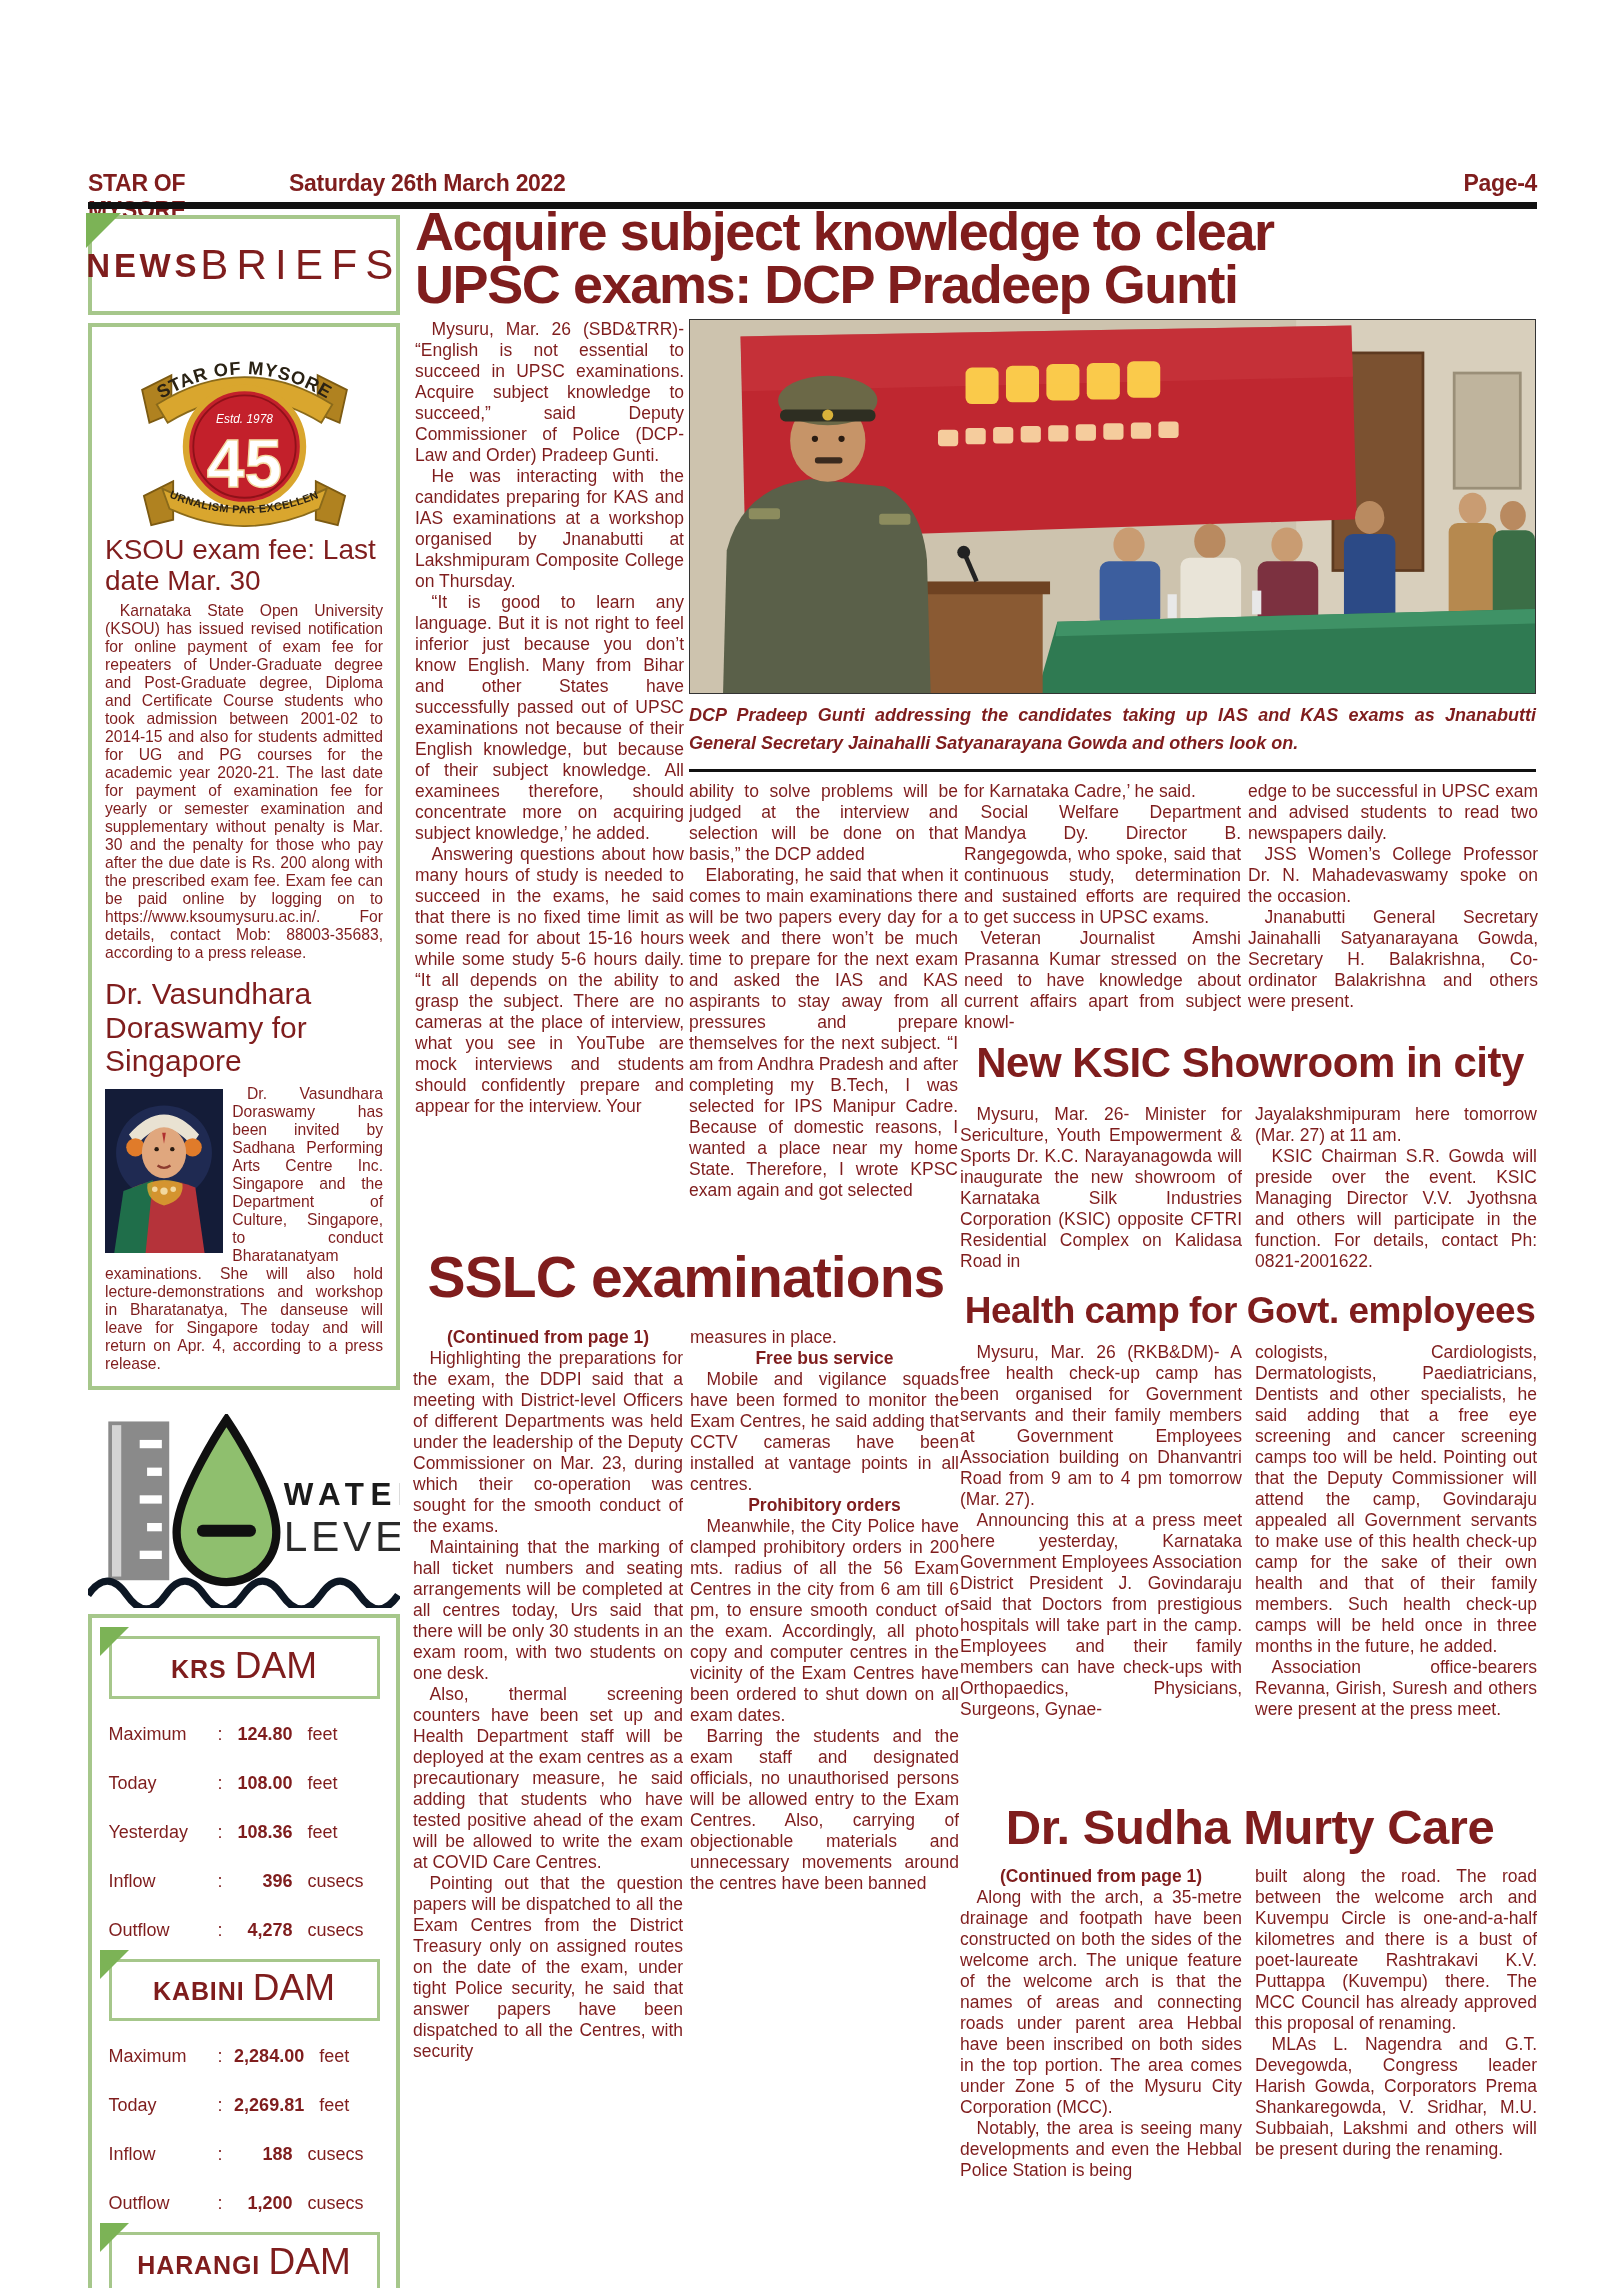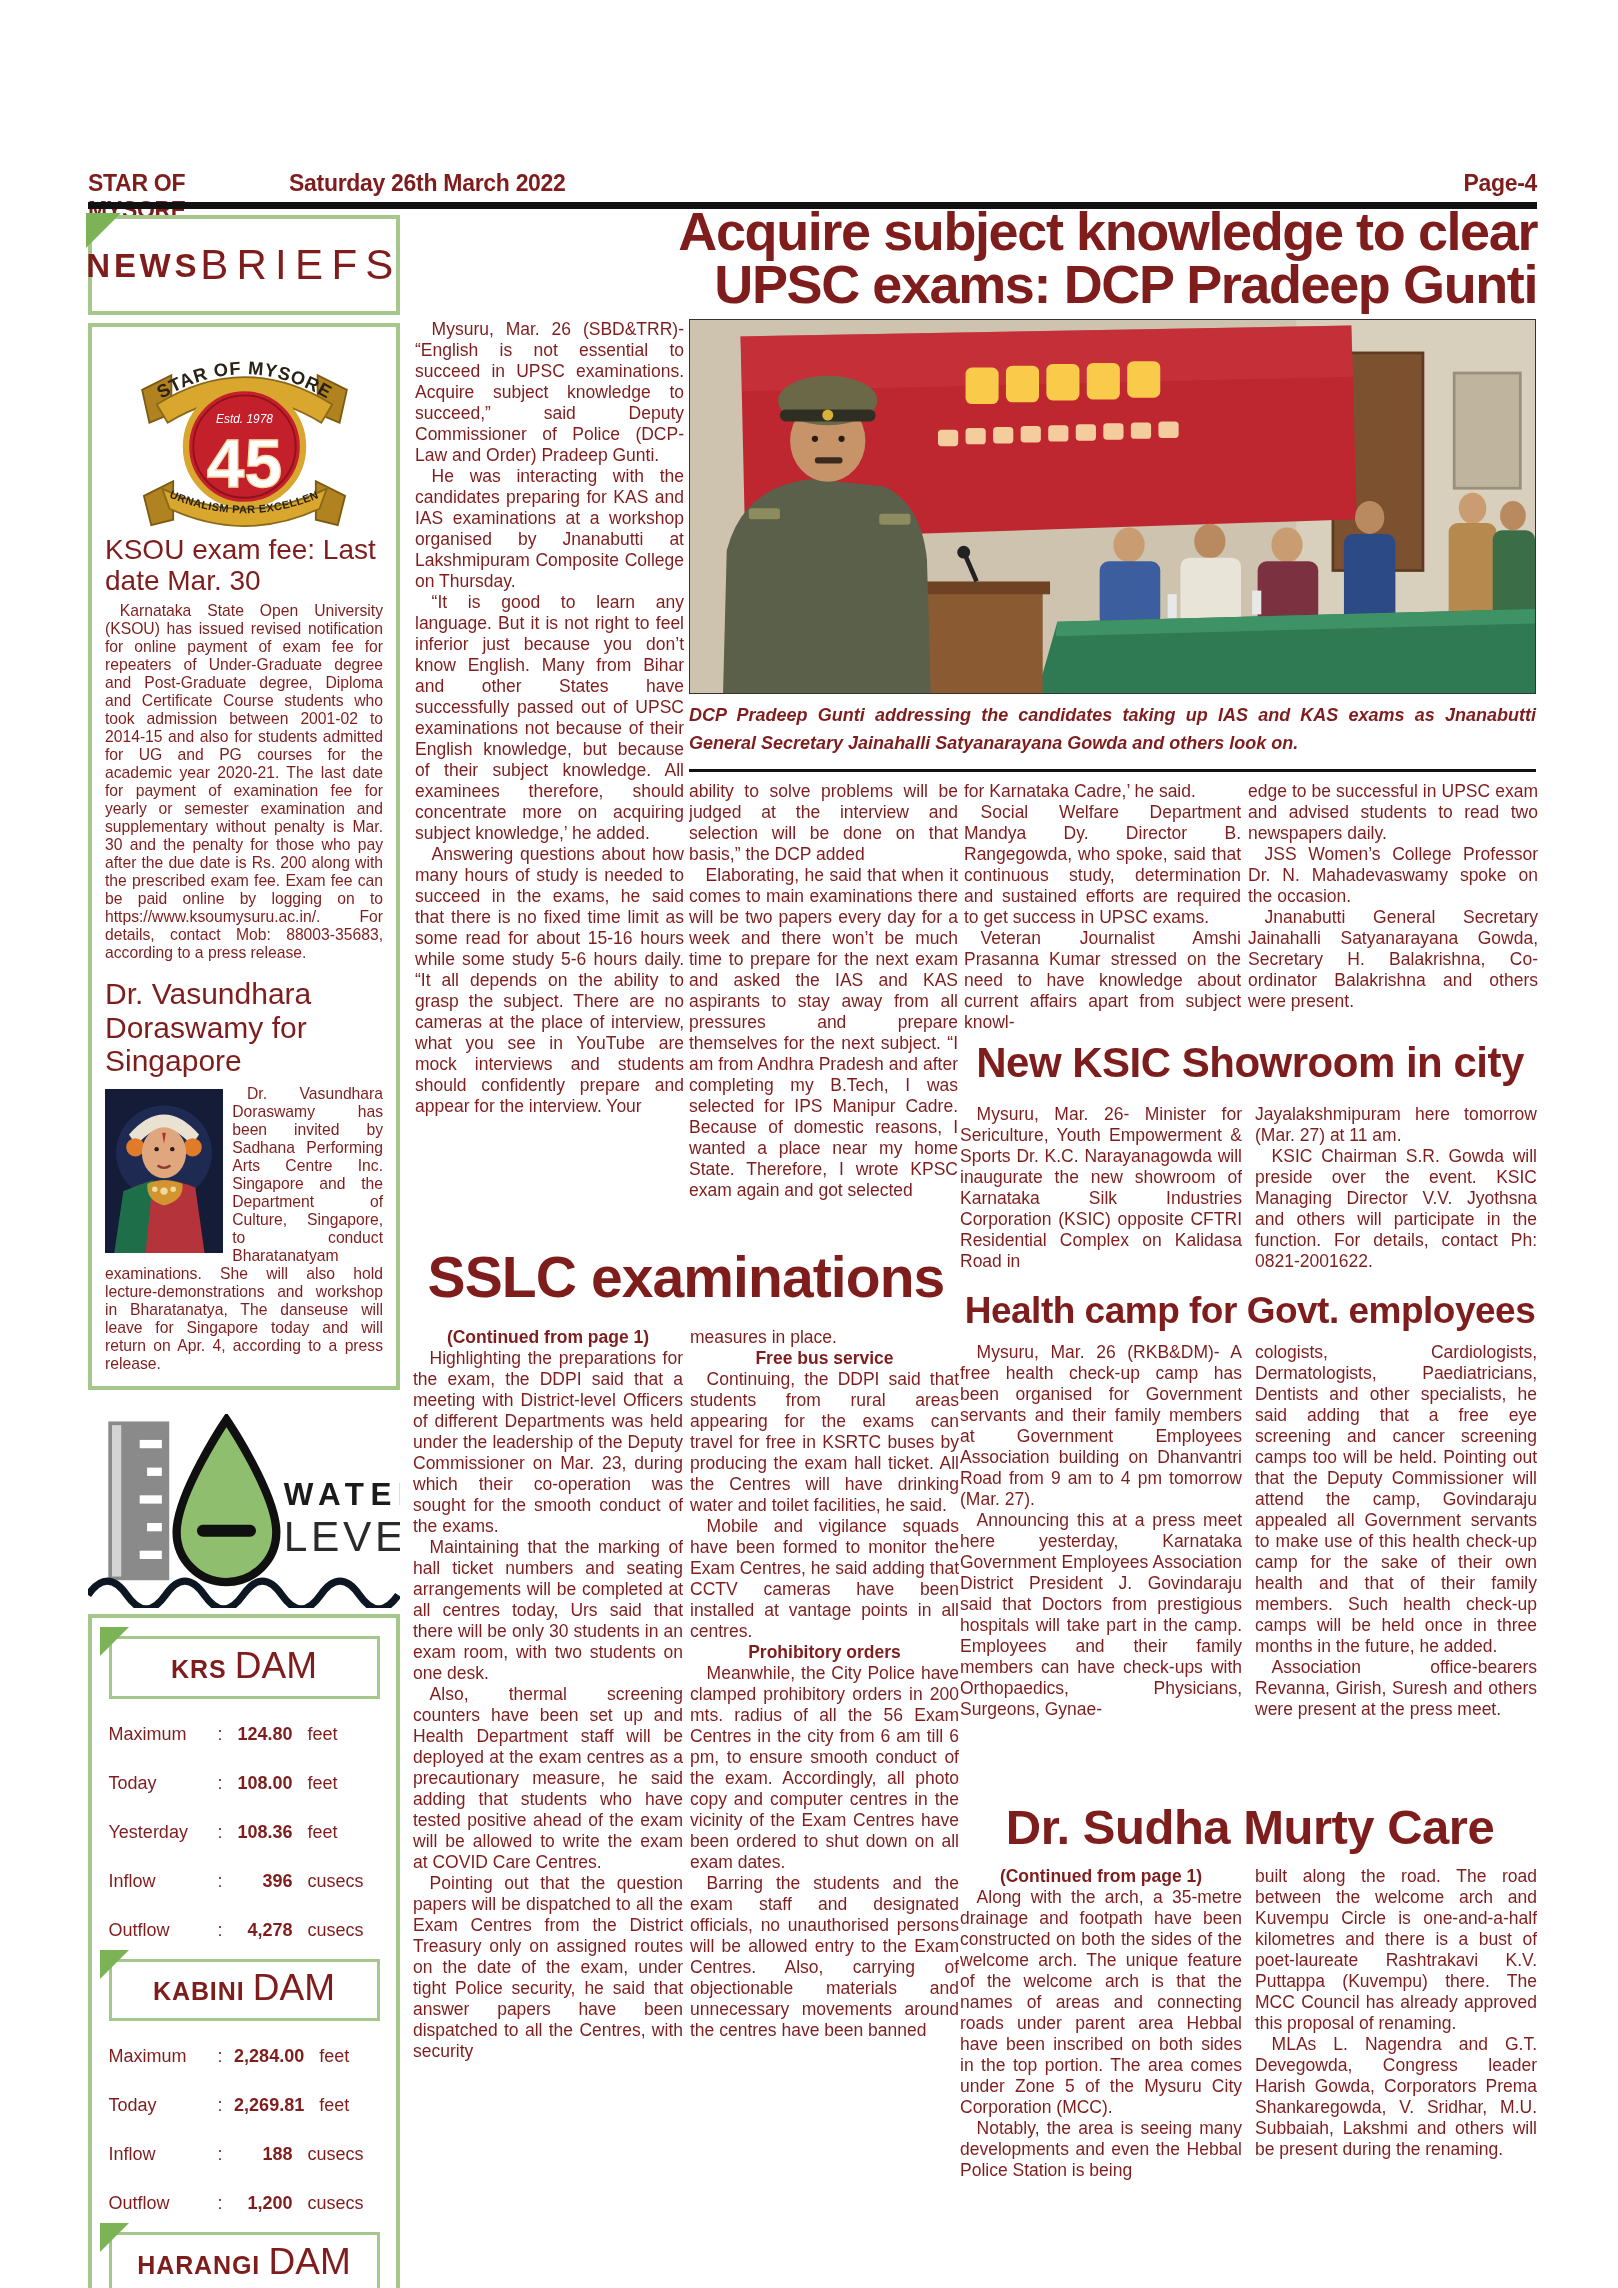--- a/index.html
+++ b/index.html
@@ -37,21 +37,21 @@
   .dam-header { position:relative; border:3.7px solid #a6c78b; text-align:center; padding:5.5px 0 9.2px; margin:5.5px 5.5px 11px; }
   .corner-flag-sm { position:absolute; top:-12px; left:-12px; width:0; height:0;
                     border-top:29.5px solid #7cb356; border-right:29.5px solid transparent; }
   .dam-strong { font-weight:800; font-size:25px; letter-spacing:0.9px; }
   .dam-rest   { font-size:37px; font-weight:400; margin-left:8.3px; }
   .dam-table  { margin:7.4px 5.5px 14.8px; }
   .dam-row { display:grid; grid-template-columns:109px 16.6px 1fr 72px; font-size:18px; line-height:28px;margin-top:21px; }
   .dam-row .dv { font-weight:bold; text-align:right; padding-right:15px; }
 
   
-  .headline { position:absolute; left:415px; top:205px; width:1122px; text-align:right;
+  .headline { position:absolute; left:415px; top:205px; width:1122px; text-align:left;
               font-weight:800; font-size:54px; line-height:53px; letter-spacing:-1.4px; }
   .photo { position:absolute; left:689px; top:319px; width:847px; height:375px; border:1.8px solid #333; box-sizing:border-box; }
   .photo svg { display:block; width:100%; height:100%; }
   .caption { position:absolute; left:689px; top:701px; width:847px; font-weight:bold; font-style:italic;
              font-size:18px; line-height:28px; text-align:justify; }
   .caption-rule { position:absolute; left:689px; top:769px; width:847px; height:2.8px; background:#111; }
 
   .col { position:absolute; overflow:hidden; }
   .col p { font-size:17.5px; line-height:21px; text-align:justify; margin:0; text-indent:16.6px; }
   .col p.noindent { text-indent:0; }
@@ -383,21 +383,20 @@
   <div class="col" id="sslc-col1">
       <p class="continued">(Continued from page 1)</p>
       <p>Highlighting the preparations for the exam, the DDPI said that a meeting with District-level Officers of different Departments was held under the leadership of the Deputy Commissioner on Mar. 23, during which their co-operation was sought for the smooth conduct of the exams.</p>
       <p>Maintaining that the marking of hall ticket numbers and seating arrangements will be completed at all centres today, Urs said that there will be only 30 students in an exam room, with two students on one desk.</p>
       <p>Also, thermal screening counters have been set up and Health Department staff will be deployed at the exam centres as a precautionary measure, he said adding that students who have tested positive ahead of the exam will be allowed to write the exam at COVID Care Centres.</p>
       <p>Pointing out that the question papers will be dispatched to all the Exam Centres from the District Treasury only on assigned routes on the date of the exam, under tight Police security, he said that answer papers have been dispatched to all the Centres, with security</p>
     </div>
   <div class="col" id="sslc-col2">
       <p class="noindent">measures in place.</p>
       <p class="subhead">Free bus service</p>
-      <p>Continuing, the DDPI said that students from rural areas appearing for the exams can travel for free in KSRTC buses by producing the exam hall ticket. All the Centres will have drinking water and toilet facilities, he said.</p>
       <p>Mobile and vigilance squads have been formed to monitor the Exam Centres, he said adding that CCTV cameras have been installed at vantage points in all centres.</p>
       <p class="subhead">Prohibitory orders</p>
       <p>Meanwhile, the City Police have clamped prohibitory orders in 200 mts. radius of all the 56 Exam Centres in the city from 6 am till 6 pm, to ensure smooth conduct of the exam. Accordingly, all photo copy and computer centres in the vicinity of the Exam Centres have been ordered to shut down on all exam dates.</p>
       <p>Barring the students and the exam staff and designated officials, no unauthorised persons will be allowed entry to the Exam Centres. Also, carrying of objectionable materials and unnecessary movements around the centres have been banned</p>
     </div>
 
   <div class="sec-title" id="sudha-title">Dr. Sudha Murty Care</div>
   <div class="col" id="sudha-col1">
       <p class="continued">(Continued from page 1)</p>
       <p>Along with the arch, a 35-metre drainage and footpath have been constructed on both the sides of the welcome arch. The unique feature of the welcome arch is that the names of areas and connecting roads under parent area Hebbal have been inscribed on both sides in the top portion. The area comes under Zone 5 of the Mysuru City Corporation (MCC).</p>

